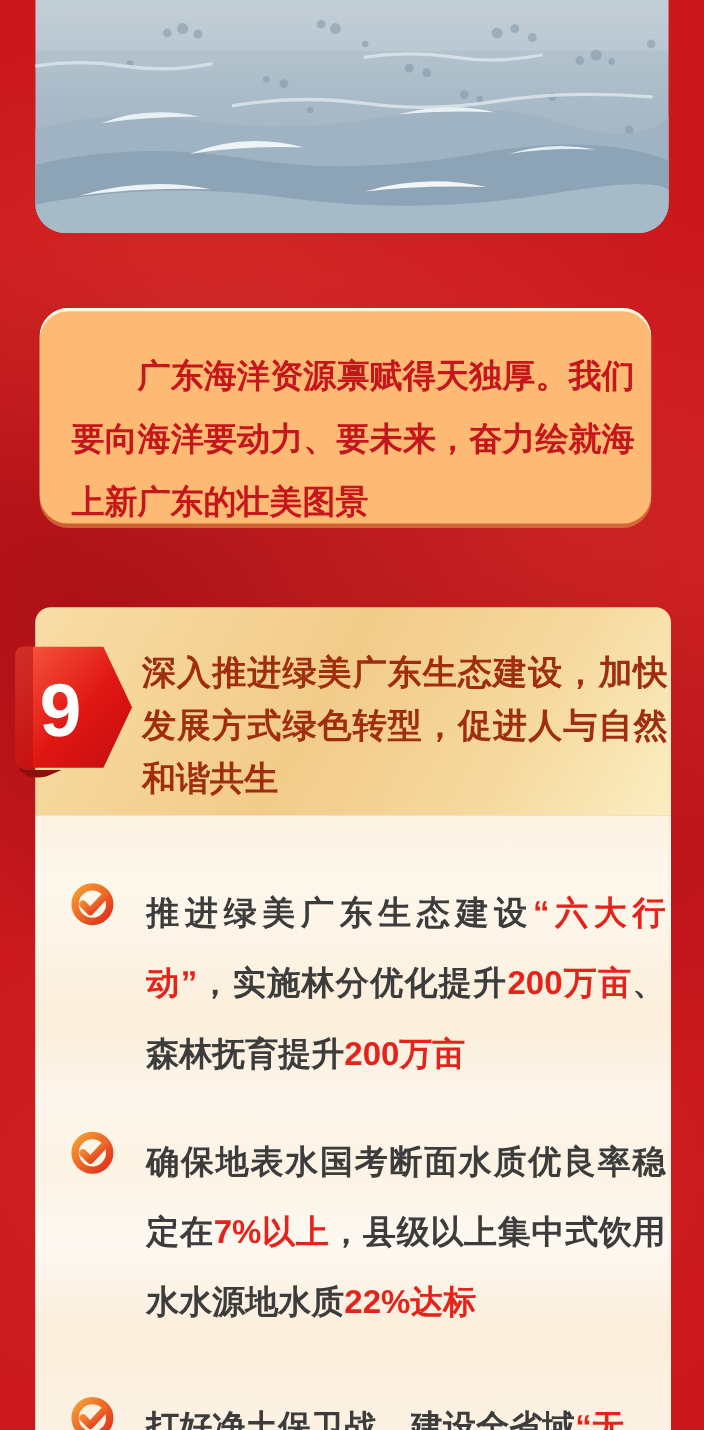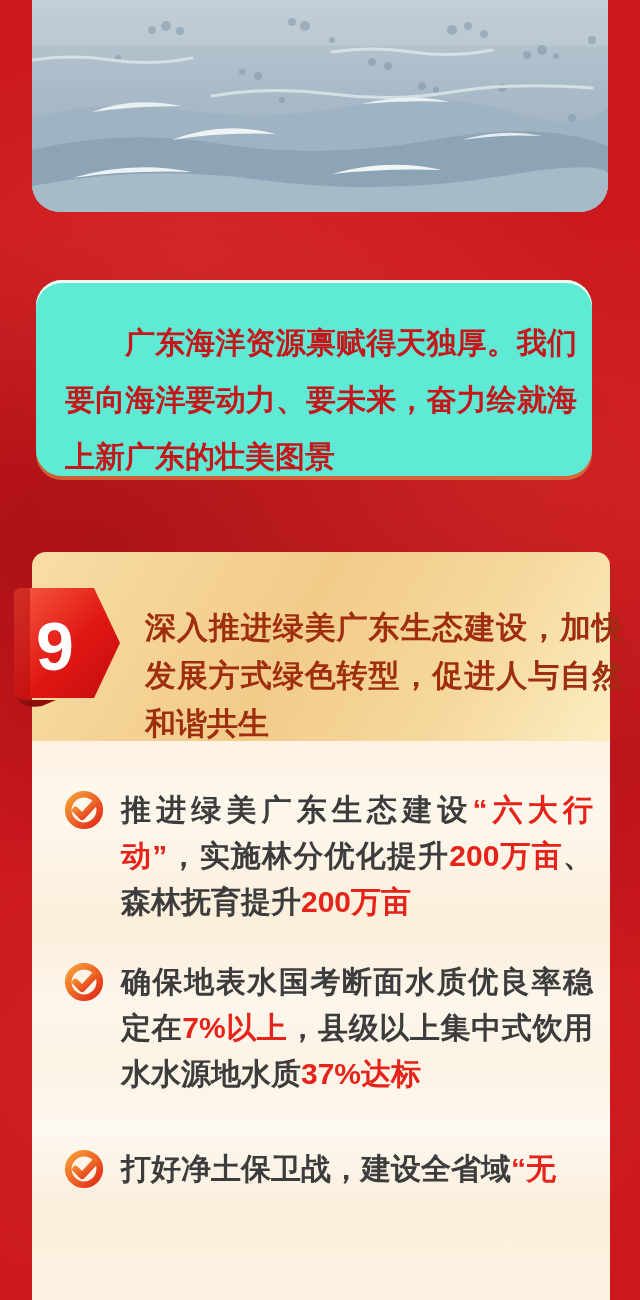--- a/index.html
+++ b/index.html
@@ -16,36 +16,36 @@
       radial-gradient(120% 34% at 40% 82%, rgba(255,110,90,.12), transparent 65%);
   }
   .ocean{
     position:absolute;left:32px;top:0;width:576px;height:212px;
     border-radius:0 0 28px 28px;overflow:hidden;
   }
   .ocean svg{display:block;width:100%;height:100%;}
   .flag-frag{position:absolute;left:430px;top:0;width:28px;height:36px;}
   .quote-box{
     position:absolute;left:36px;top:280px;width:556px;height:196px;
-    background:#5eead4;border-radius:26px;box-sizing:border-box;
+    background:#fdba74;border-radius:26px;box-sizing:border-box;
     box-shadow:0 4px 0 rgba(226,160,72,.55), inset 0 3px 0 rgba(255,255,247,.9);
   }
   .quote-text{
     margin:0;padding:34px 0 0 29px;width:512px;
     font-size:30px;line-height:57px;font-weight:700;color:#c4161b;
     text-indent:2em;text-align:justify;
   }
   .section{position:absolute;left:32px;top:552px;width:578px;height:748px;}
   .section-header{
     position:relative;width:578px;height:189px;box-sizing:border-box;
     background:linear-gradient(120deg,#f8dda6 0%,#f2cb89 45%,#f6d99f 75%,#fbeec2 100%);
     border-radius:14px 14px 0 0;
   }
   .section-title{
-    margin:16px;position:absolute;left:97px;top:36px;width:478px;
+    margin:0;position:absolute;left:97px;top:36px;width:478px;
     font-size:31px;line-height:48px;font-weight:700;color:#9f2e10;
     text-align:justify;
   }
   .badge{position:absolute;left:-22px;top:34px;width:112px;height:126px;}
   .badge svg{position:absolute;left:0;top:0;width:112px;height:126px;}
   .badge-num{
     position:absolute;left:4px;top:8px;width:82px;height:104px;
     display:flex;align-items:center;justify-content:center;
     font-size:68px;font-weight:700;color:#ffffff;
   }
@@ -54,21 +54,21 @@
     background:linear-gradient(180deg,
       #fdf2e3 0px,#fdf7ec 60px,#fdf4e6 120px,#fbeeda 185px,
       #fdf6ec 260px,#fcf3e4 320px,#fdf8f1 390px,#fbeedb 470px,#fcf2e3 559px);
   }
   .item{position:relative;box-sizing:border-box;padding-left:89px;width:578px;margin-top:34px;}
   .item:first-child{margin-top:0;}
   .item.last-gap{margin-top:49px;}
   .check{position:absolute;left:31px;top:2px;width:42px;height:42px;}
   .check svg{display:block;width:42px;height:42px;}
   .item-text{
-    margin:0;width:472px;font-size:30px;line-height:46px;font-weight:700;
+    margin:12px;width:472px;font-size:30px;line-height:64px;font-weight:700;
     color:#3c3c3c;text-align:justify;
   }
   .item-text .hl{color:#e6231a;}
   .defs-holder{position:absolute;width:0;height:0;overflow:hidden;}
 </style>
 </head>
 <body>
 
 <svg class="defs-holder" aria-hidden="true">
   <defs>
@@ -166,21 +166,21 @@
       </span>
       <p class="item-text"><span>推进绿美广东生态建设</span><span class="hl">“六大行动”</span><span>，实施林分优化提升</span><span class="hl">200万亩</span><span>、森林抚育提升</span><span class="hl">200万亩</span></p>
     </div>
     <div class="item">
       <span class="check">
         <svg viewBox="0 0 44 44">
             <circle cx="22" cy="22" r="16.5" fill="none" stroke="url(#chkgrad)" stroke-width="7"></circle>
             <path d="M13,22 L20,29 L34,14" fill="none" stroke="url(#chkgrad)" stroke-width="7" stroke-linecap="round" stroke-linejoin="round"></path>
           </svg>
       </span>
-      <p class="item-text"><span>确保地表水国考断面水质优良率稳定在</span><span class="hl">7%以上</span><span>，县级以上集中式饮用水水源地水质</span><span class="hl">37%达标</span></p>
+      <p class="item-text"><span>确保地表水国考断面水质优良率稳定在</span><span class="hl">7%以上</span><span>，县级以上集中式饮用水水源地水质</span><span class="hl">22%达标</span></p>
     </div>
     <div class="item last-gap">
       <span class="check">
         <svg viewBox="0 0 44 44">
             <circle cx="22" cy="22" r="16.5" fill="none" stroke="url(#chkgrad)" stroke-width="7"></circle>
             <path d="M13,22 L20,29 L34,14" fill="none" stroke="url(#chkgrad)" stroke-width="7" stroke-linecap="round" stroke-linejoin="round"></path>
           </svg>
       </span>
       <p class="item-text"><span>打好净土保卫战，建设全省域</span><span class="hl">“无</span></p>
     </div>

